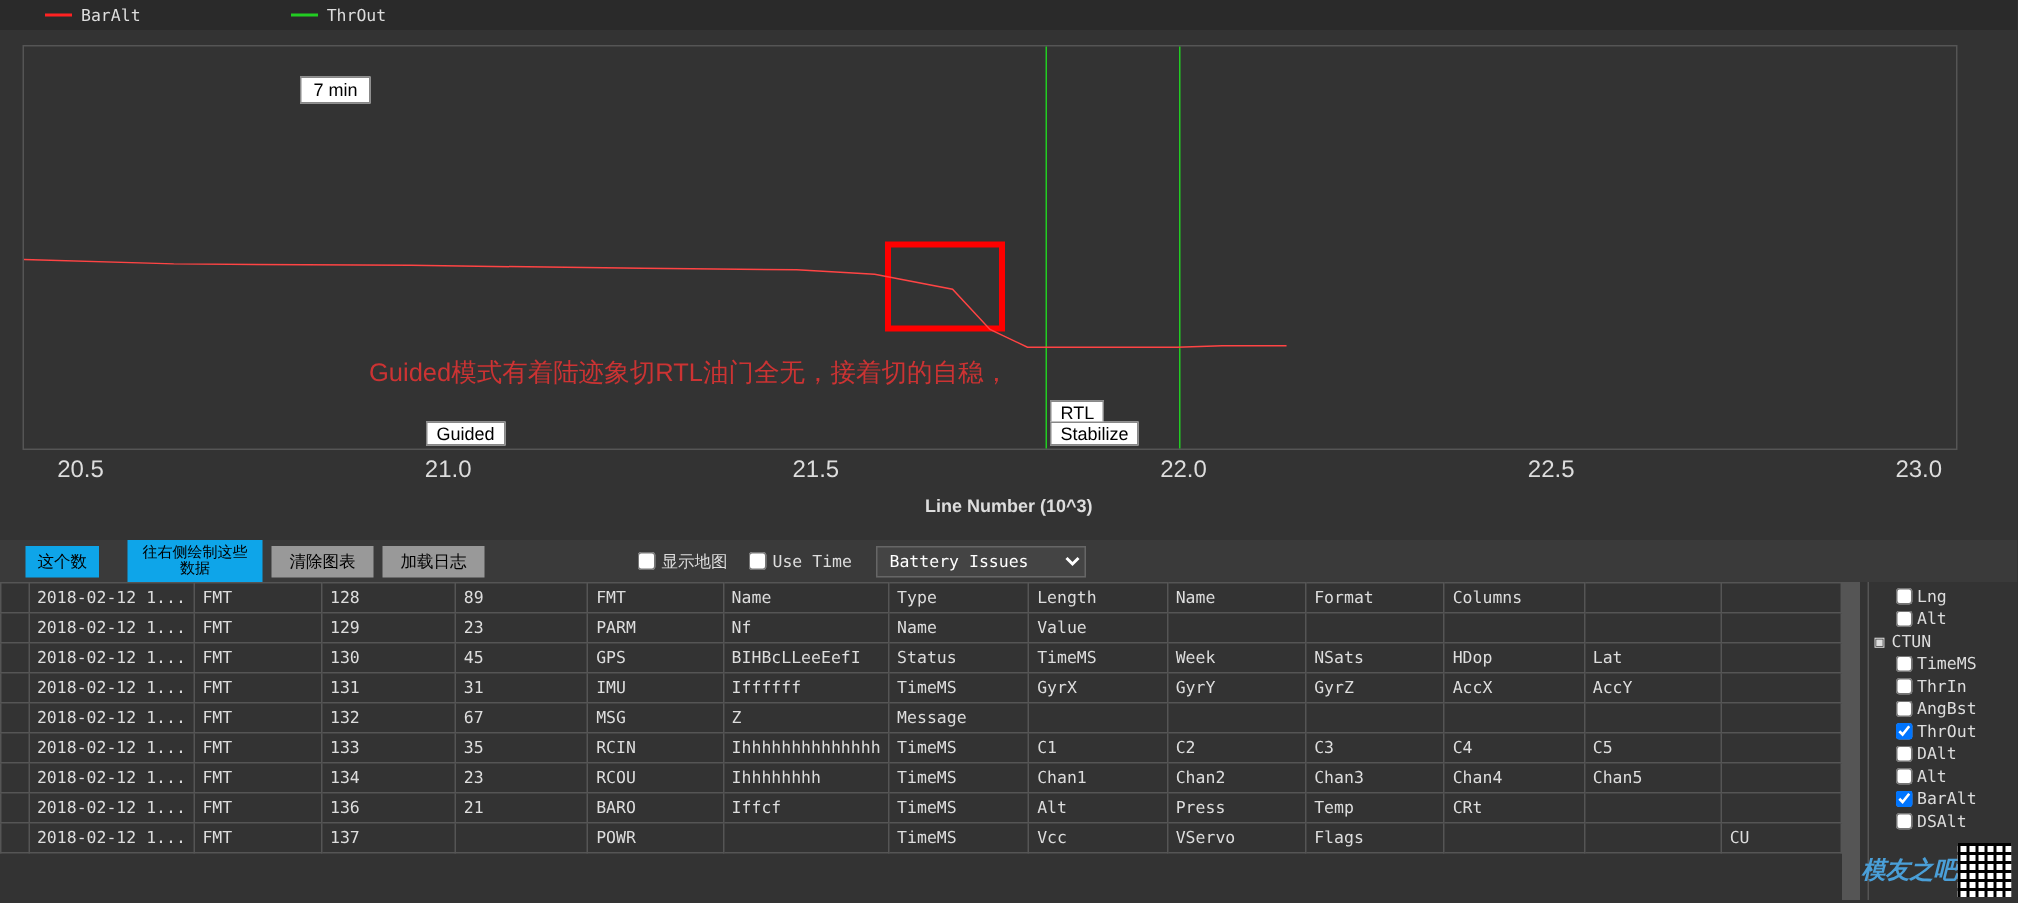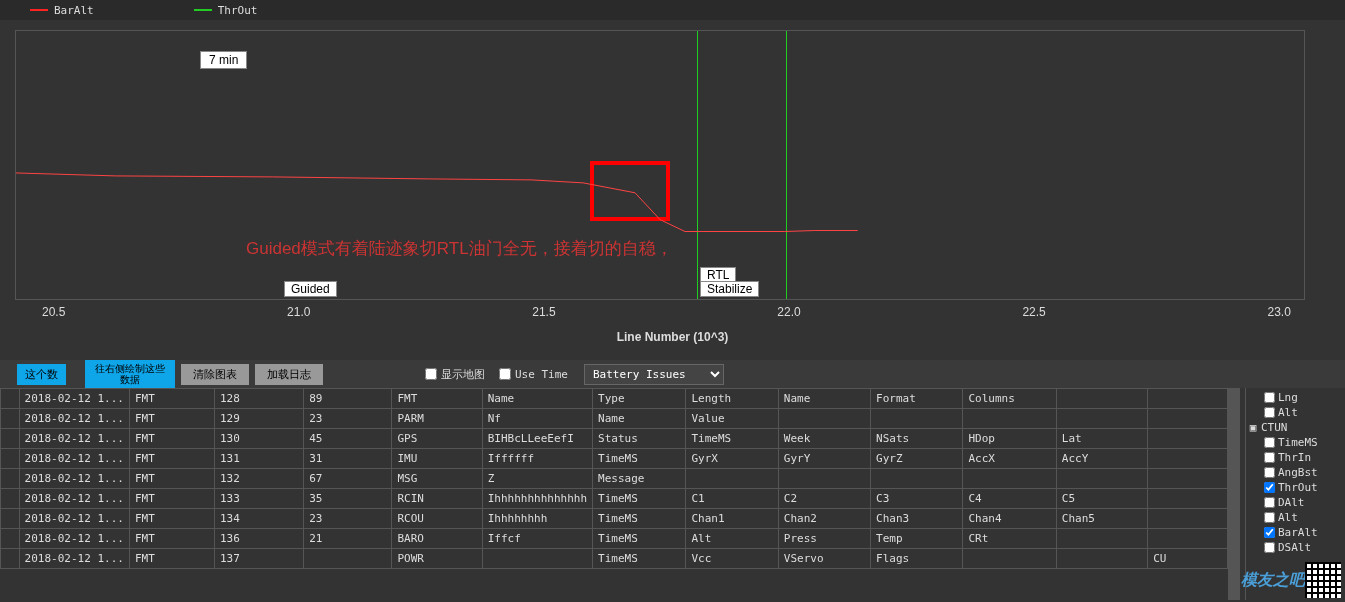--- a/index.html
+++ b/index.html
@@ -46,21 +46,21 @@
   width: 25px;
 }
 .y-tick { position: absolute; right: 0; font-size: 11px; transform: translateY(-50%); }
 .x-axis {
   position: absolute;
   left: 15px;
   top: 285px;
   width: 1290px;
   height: 30px;
 }
-.x-tick { position: absolute; font-size: 12px; transform: translateX(-50%); }
+.x-tick { position: absolute; font-size: 16px; transform: translateX(-50%); }
 .x-label {
   position: absolute;
   top: 310px;
   width: 100%;
   text-align: center;
   font-size: 12px;
   font-weight: bold;
 }
 .time-marker {
   position: absolute;

